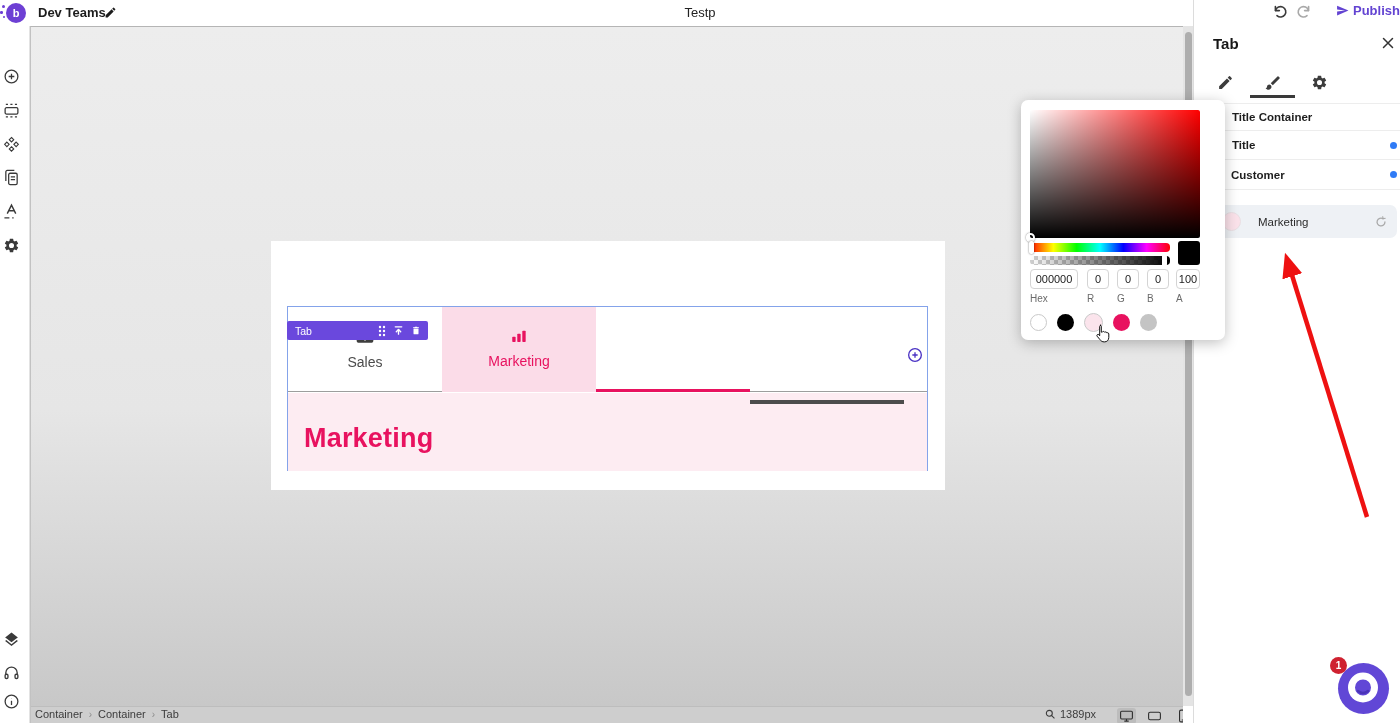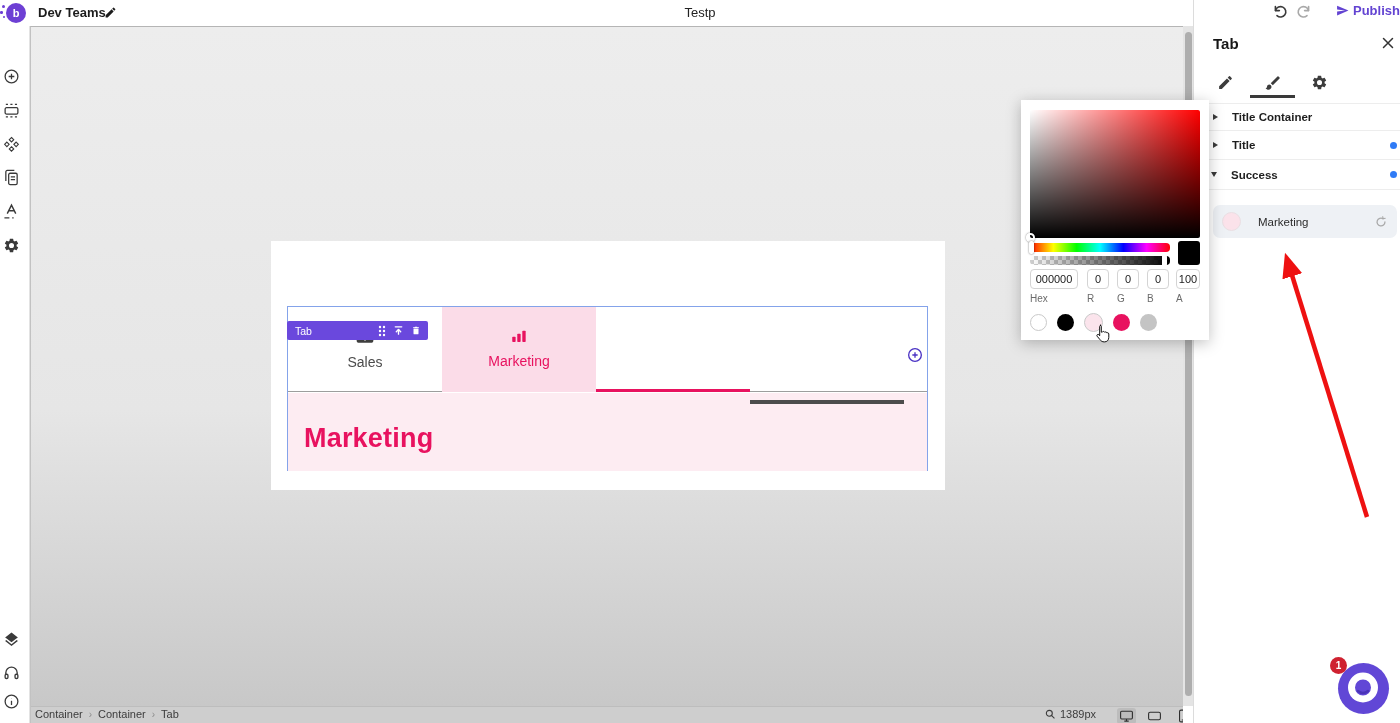--- a/index.html
+++ b/index.html
@@ -65,21 +65,21 @@
   .sec-label { font-size:11.5px; font-weight:bold; color:#1e1e1e; margin-left:14px; }
   .chev-r { width:0; height:0; border-left:5px solid #3a3a3a; border-top:3.5px solid transparent; border-bottom:3.5px solid transparent; margin-left:19px; }
   .chev-d { width:0; height:0; border-top:5px solid #3a3a3a; border-left:3.5px solid transparent; border-right:3.5px solid transparent; margin-left:17px; }
   .mod-dot { position:absolute; right:3px; width:7px; height:7px; border-radius:50%; background:#2f7bf6; }
   #bg-row { position:absolute; left:19px; top:205px; width:184px; height:33px; background:#eef1f5; border-radius:7px; display:flex; align-items:center; cursor:pointer; }
   #bg-swatch { width:19px; height:19px; border-radius:50%; margin-left:9px; border:1px solid #eadfe3; }
   #bg-label { font-size:11.5px; color:#2c2c2c; margin-left:17px; flex:1; }
   #bg-reset { margin-right:10px; color:#a9a9a9; cursor:pointer; }
 
   
-  #picker { position:absolute; left:1021px; top:100px; width:188px; height:240px; background:#fff; border-radius:0; box-shadow:0 3px 14px rgba(0,0,0,.25); z-index:40; }
+  #picker { position:absolute; left:1021px; top:100px; width:204px; height:240px; background:#fff; border-radius:7px; box-shadow:0 3px 14px rgba(0,0,0,.25); z-index:40; }
   #sat-area { position:absolute; left:9px; top:10px; width:170px; height:128px; background:linear-gradient(to top,#000,rgba(0,0,0,0)),linear-gradient(to right,#fff,#f00); border-radius:2px; }
   #sat-handle { position:absolute; left:-4px; bottom:-4px; width:9px; height:9px; border:2px solid #fff; border-radius:50%; box-shadow:0 0 2px rgba(0,0,0,.6); }
   #hue-slider { position:absolute; left:9px; top:143px; width:140px; height:9px; border-radius:4px; background:linear-gradient(to right,#f00,#ff0,#0f0,#0ff,#00f,#f0f,#f00); }
   #hue-handle { position:absolute; left:-1px; top:-2px; width:5px; height:13px; background:#fff; border-radius:2px; box-shadow:0 0 2px rgba(0,0,0,.6); }
   #alpha-slider { position:absolute; left:9px; top:156px; width:140px; height:9px; border-radius:4px; overflow:hidden;
       background-image:linear-gradient(45deg,#cfcfcf 25%,transparent 25%,transparent 75%,#cfcfcf 75%),linear-gradient(45deg,#cfcfcf 25%,#fff 25%,#fff 75%,#cfcfcf 75%);
       background-size:8px 8px; background-position:0 0,4px 4px; }
   #alpha-fill { position:absolute; inset:0; background:linear-gradient(to right,rgba(0,0,0,0),#000); }
   #alpha-handle { position:absolute; left:132px; top:-2px; width:5px; height:13px; background:#fff; border-radius:2px; box-shadow:0 0 2px rgba(0,0,0,.6); z-index:2; }
   #color-preview { position:absolute; left:157px; top:141px; width:22px; height:24px; background:#000; border-radius:3px; }
@@ -320,21 +320,21 @@
     <span class="chev-r"></span>
     <span class="sec-label">Title Container</span>
   </div>
   <div class="sec-row" style="top:131px;height:29px;">
     <span class="chev-r"></span>
     <span class="sec-label">Title</span>
     <span class="mod-dot"></span>
   </div>
   <div class="sec-row" style="top:160px;height:30px;">
     <span class="chev-d"></span>
-    <span class="sec-label">Success</span>
+    <span class="sec-label">Customer</span>
     <span class="mod-dot"></span>
   </div>
 
   <div id="bg-row">
     <span id="bg-swatch" style="background-color: rgb(251, 226, 234);"></span>
     <span id="bg-label">Marketing</span>
     <span id="bg-reset">
       <svg width="12" height="12" viewBox="0 0 14 14" fill="none" stroke="currentColor" stroke-width="1.5" stroke-linecap="round">
           <path d="M11.6 7A4.6 4.6 0 1 1 9.3 3"></path>
           <path d="M9 .8l.5 2.4L11.9 2.7" stroke-width="1.3"></path>

